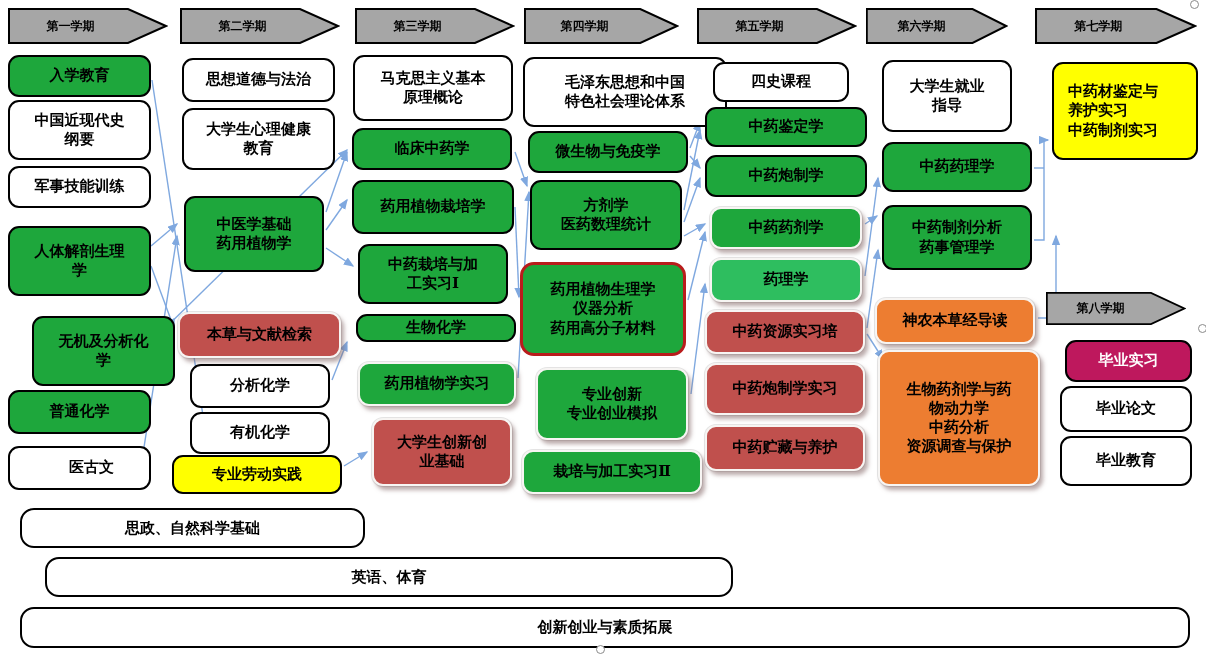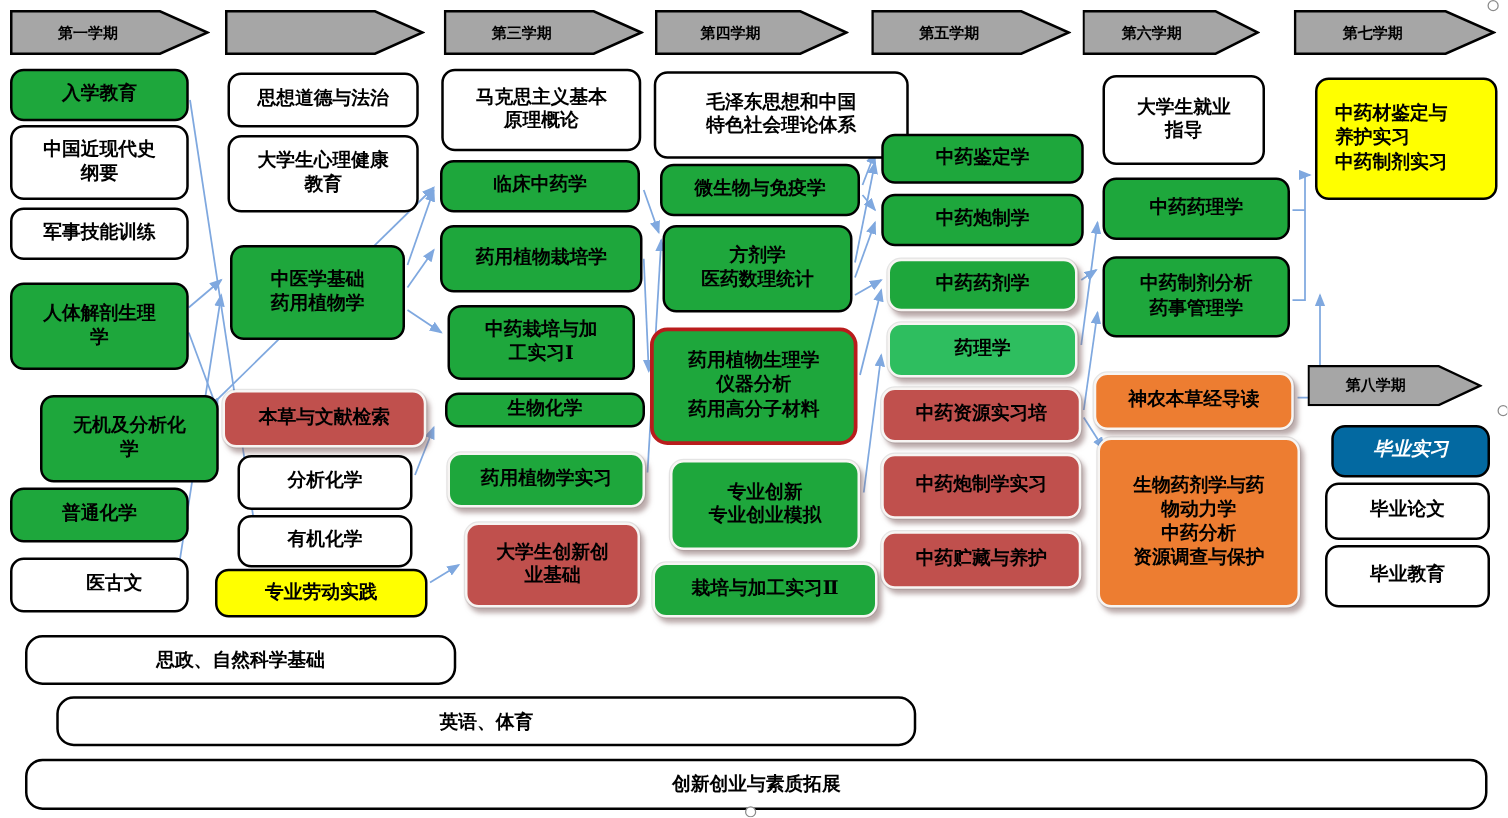--- a/index.html
+++ b/index.html
@@ -15,21 +15,21 @@
   }
   .hard{border:2px solid #000;}
   .thick{border:3px solid #b91c1c;border-radius:14px;}
   .soft{border:2px solid #f7f5f3;box-shadow:3px 4px 4px rgba(130,100,100,.55),0 0 0 1px rgba(0,0,0,.10);}
   .green{background:#1EA73C;}
   .lightgreen{background:#2EBE5F;}
   .white{background:#fff;}
   .yellow{background:#FFFF00;}
   .red{background:#C0504D;}
   .orange{background:#ED7D31;}
-  .navy{background:#0369a1;color:#fff;font-style:italic;}
+  .navy{background:#be185d;color:#fff;}
   .ta-left{text-align:left;justify-content:flex-start;padding-left:14px;}
   .sem{position:absolute;z-index:2;height:36px;}
   .sem svg{position:absolute;left:0;top:0;width:100%;height:100%;}
   .semlabel{
     position:absolute;left:0;top:0;width:78%;height:100%;display:flex;
     align-items:center;justify-content:center;font-size:12px;
   }
   .band{
     position:absolute;z-index:2;display:flex;align-items:center;justify-content:center;
     border:2px solid #000;border-radius:14px;background:#fff;font-size:15px;box-sizing:border-box;
@@ -82,20 +82,21 @@
   <div class="sem" style="left:8px;top:8px;width:160px;">
     <svg viewBox="0 0 160 36" preserveAspectRatio="none">
         <polygon points="1,1 120,1 158,18 120,35 1,35" fill="#A6A6A6" stroke="#000" stroke-width="2"></polygon>
       </svg>
     <span class="semlabel">第一学期</span>
   </div>
   <div class="sem" style="left:180px;top:8px;width:160px;">
     <svg viewBox="0 0 160 36" preserveAspectRatio="none">
         <polygon points="1,1 120,1 158,18 120,35 1,35" fill="#A6A6A6" stroke="#000" stroke-width="2"></polygon>
       </svg>
+    <span class="semlabel">第二学期</span>
   </div>
   <div class="sem" style="left:355px;top:8px;width:160px;">
     <svg viewBox="0 0 160 36" preserveAspectRatio="none">
         <polygon points="1,1 120,1 158,18 120,35 1,35" fill="#A6A6A6" stroke="#000" stroke-width="2"></polygon>
       </svg>
     <span class="semlabel">第三学期</span>
   </div>
   <div class="sem" style="left:524px;top:8px;width:155px;">
     <svg viewBox="0 0 160 36" preserveAspectRatio="none">
         <polygon points="1,1 120,1 158,18 120,35 1,35" fill="#A6A6A6" stroke="#000" stroke-width="2"></polygon>
@@ -164,20 +165,21 @@
   <div class="box green hard" style="left:528px;top:131px;width:160px;height:42px;">微生物与免疫学</div>
   <div class="box green hard" style="left:530px;top:180px;width:152px;height:70px;">方剂学
 医药数理统计</div>
   <div class="box green thick" style="left:520px;top:262px;width:166px;height:94px;">药用植物生理学
 仪器分析
 药用高分子材料</div>
   <div class="box green soft" style="left:536px;top:368px;width:152px;height:72px;">专业创新
 专业创业模拟</div>
   <div class="box green soft" style="left:522px;top:450px;width:180px;height:44px;">栽培与加工实习Ⅱ</div>
 
+  <div class="box white hard" style="left:713px;top:62px;width:136px;height:40px;">四史课程</div>
   <div class="box green hard" style="left:705px;top:107px;width:162px;height:40px;">中药鉴定学</div>
   <div class="box green hard" style="left:705px;top:155px;width:162px;height:42px;">中药炮制学</div>
   <div class="box green soft" style="left:710px;top:207px;width:152px;height:42px;">中药药剂学</div>
   <div class="box lightgreen soft" style="left:710px;top:258px;width:152px;height:44px;">药理学</div>
   <div class="box red soft" style="left:705px;top:310px;width:160px;height:44px;">中药资源实习培</div>
   <div class="box red soft" style="left:705px;top:363px;width:160px;height:52px;">中药炮制学实习</div>
   <div class="box red soft" style="left:705px;top:425px;width:160px;height:46px;">中药贮藏与养护</div>
 
   <div class="box white hard" style="left:882px;top:60px;width:130px;height:72px;">大学生就业
 指导</div>

